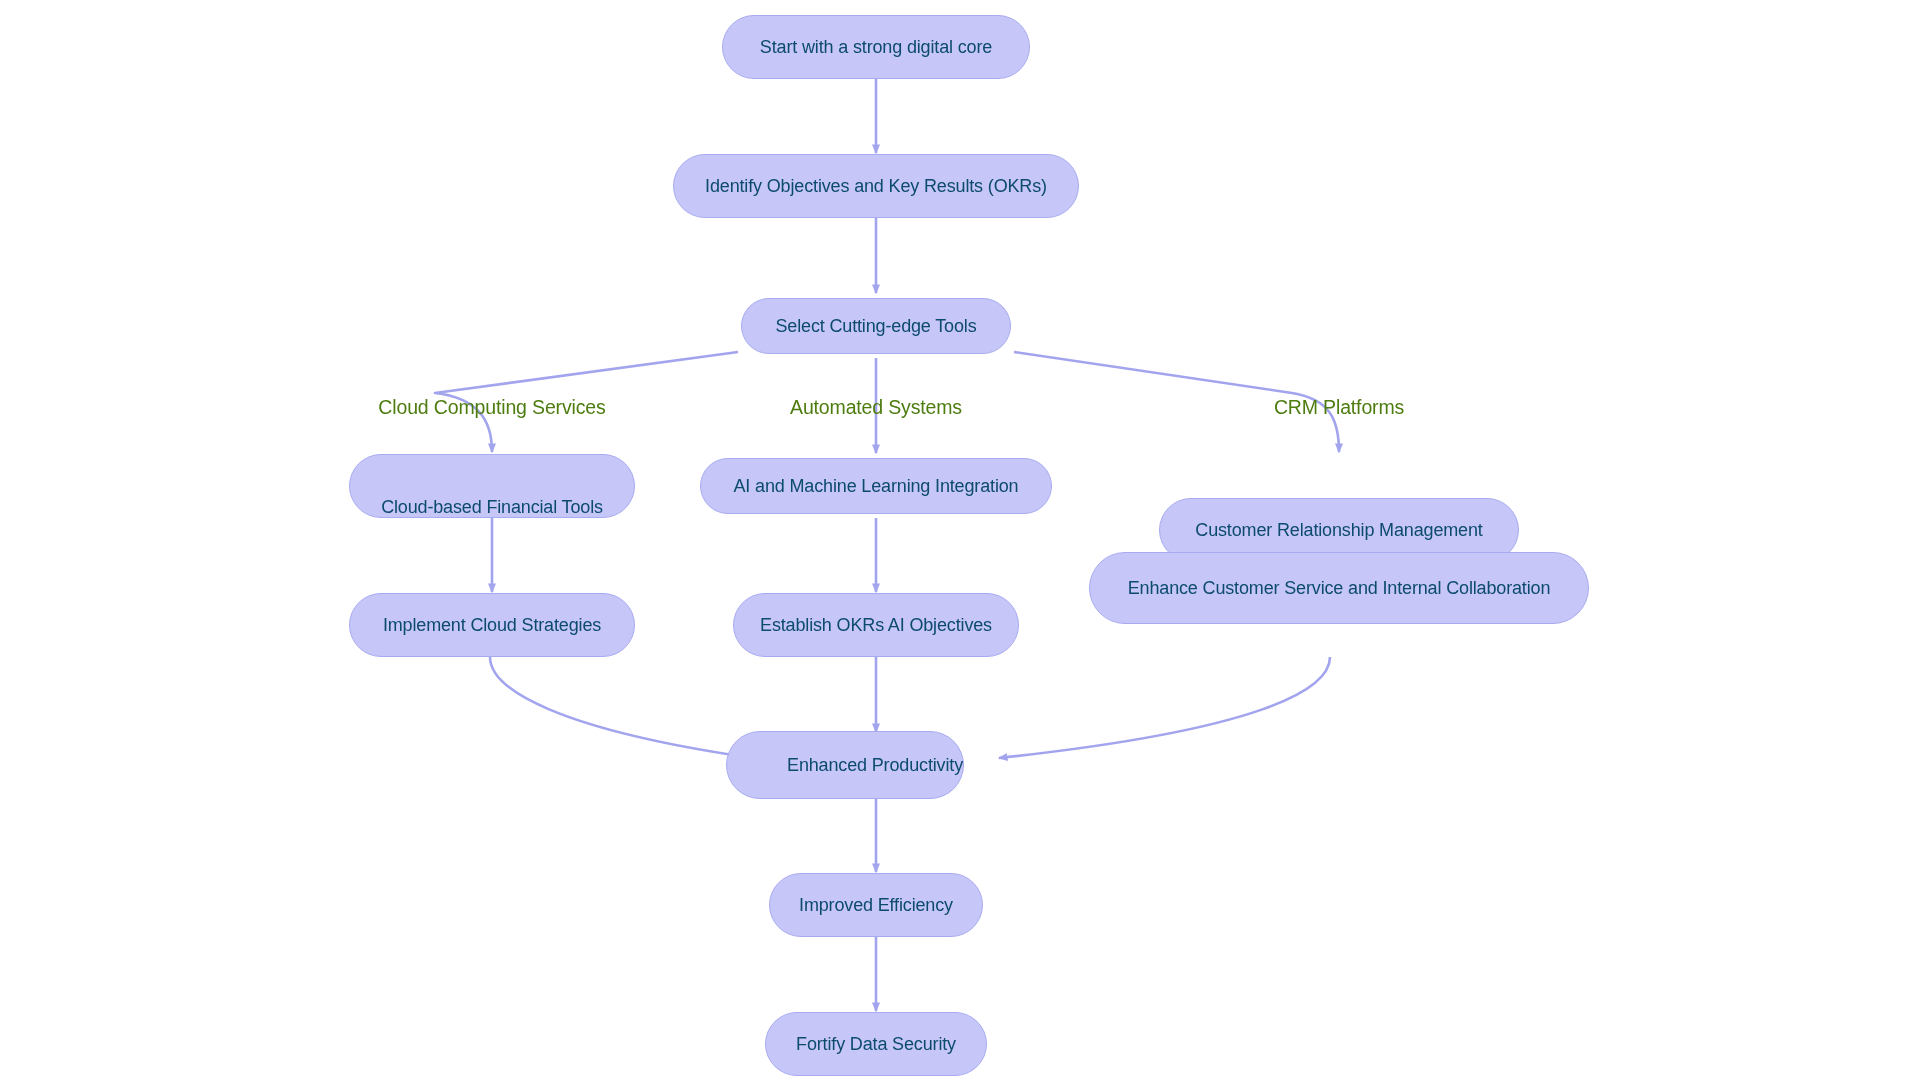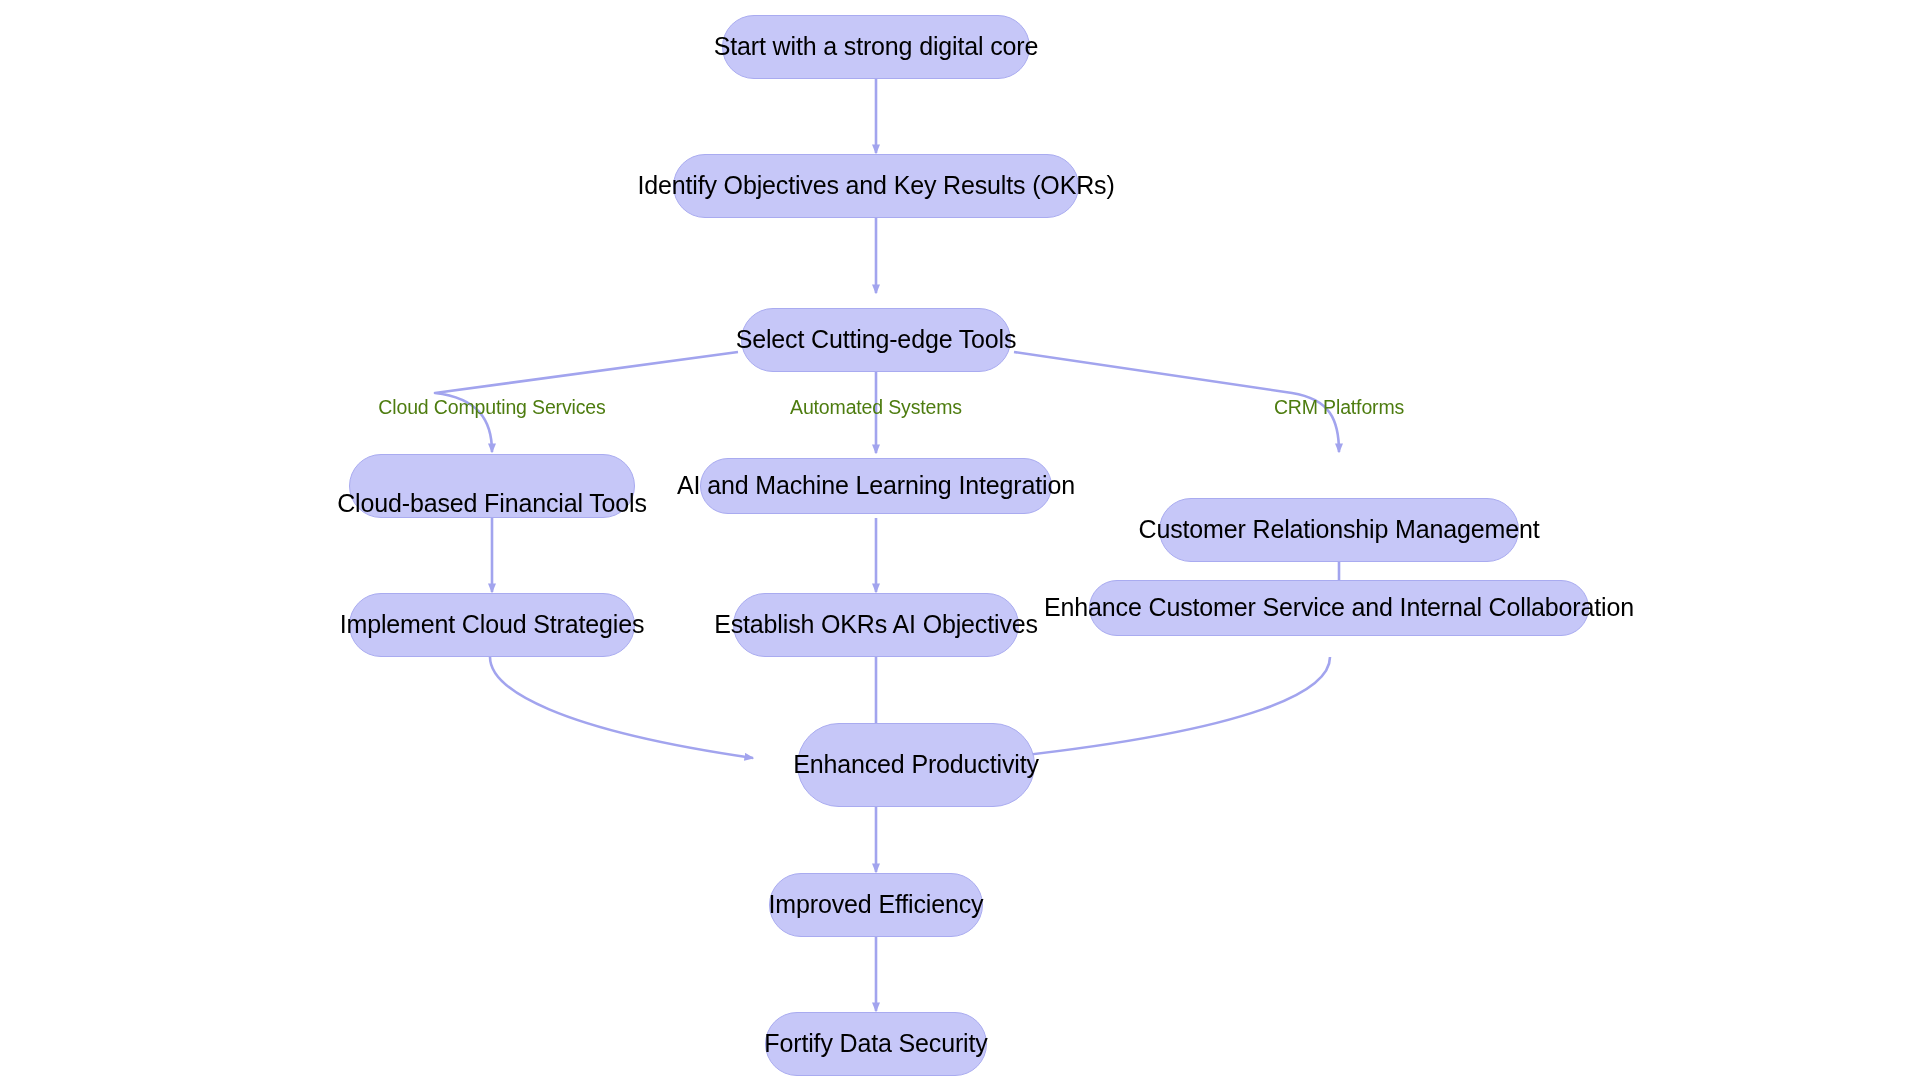--- a/index.html
+++ b/index.html
@@ -29,22 +29,22 @@
   }
   .node {
     position: absolute;
     box-sizing: border-box;
     display: flex;
     align-items: center;
     justify-content: center;
     background: #c6c7f8;
     border: 1.6px solid #a9abf0;
     border-radius: 999px;
-    color: #000000;
-    font-size: 25px;
+    color: #0c4a6e;
+    font-size: 18px;
     letter-spacing: -0.15px;
     white-space: nowrap;
     transform: translate(-50%, -50%);
   }
   .node-label {
     display: block;
     line-height: 1;
     padding-bottom: 1px;
   }
   .edge-label {
@@ -85,42 +85,42 @@
       </g>
   </svg>
 
   <div id="node-layer">
       <div class="node" style="left: 876px; top: 47px; width: 308px; height: 64px;">
         <span class="node-label">Start with a strong digital core</span>
       </div>
       <div class="node" style="left: 876px; top: 186px; width: 406px; height: 64px;">
         <span class="node-label">Identify Objectives and Key Results (OKRs)</span>
       </div>
-      <div class="node" style="left: 876px; top: 340px; width: 270px; height: 64px; text-align: right;">
+      <div class="node" style="left: 876px; top: 326px; width: 270px; height: 56px; text-align: right;">
         <span class="node-label">Select Cutting-edge Tools</span>
       </div>
       <div class="node" style="left: 492px; top: 486px; width: 286px; height: 64px; align-items: flex-end;">
         <span class="node-label">Cloud-based Financial Tools</span>
       </div>
       <div class="node" style="left: 876px; top: 486px; width: 352px; height: 56px;">
         <span class="node-label">AI and Machine Learning Integration</span>
       </div>
       <div class="node" style="left: 1339px; top: 486px; width: 360px; height: 64px; margin-top: 44px;">
         <span class="node-label">Customer Relationship Management</span>
       </div>
       <div class="node" style="left: 492px; top: 625px; width: 286px; height: 64px;">
         <span class="node-label">Implement Cloud Strategies</span>
       </div>
       <div class="node" style="left: 876px; top: 625px; width: 286px; height: 64px;">
         <span class="node-label">Establish OKRs AI Objectives</span>
       </div>
-      <div class="node" style="left: 1339px; top: 608px; width: 500px; height: 56px;">
+      <div class="node" style="left: 1339px; top: 588px; width: 500px; height: 72px;">
         <span class="node-label">Enhance Customer Service and Internal Collaboration</span>
       </div>
-      <div class="node" style="left: 916px; top: 765px; width: 238px; height: 84px;">
+      <div class="node" style="left: 845px; top: 765px; width: 238px; height: 68px; justify-content: flex-end;">
         <span class="node-label">Enhanced Productivity</span>
       </div>
       <div class="node" style="left: 876px; top: 905px; width: 214px; height: 64px;">
         <span class="node-label">Improved Efficiency</span>
       </div>
       <div class="node" style="left: 876px; top: 1044px; width: 222px; height: 64px;">
         <span class="node-label">Fortify Data Security</span>
       </div>
     </div>
   <div id="edge-label-layer">

